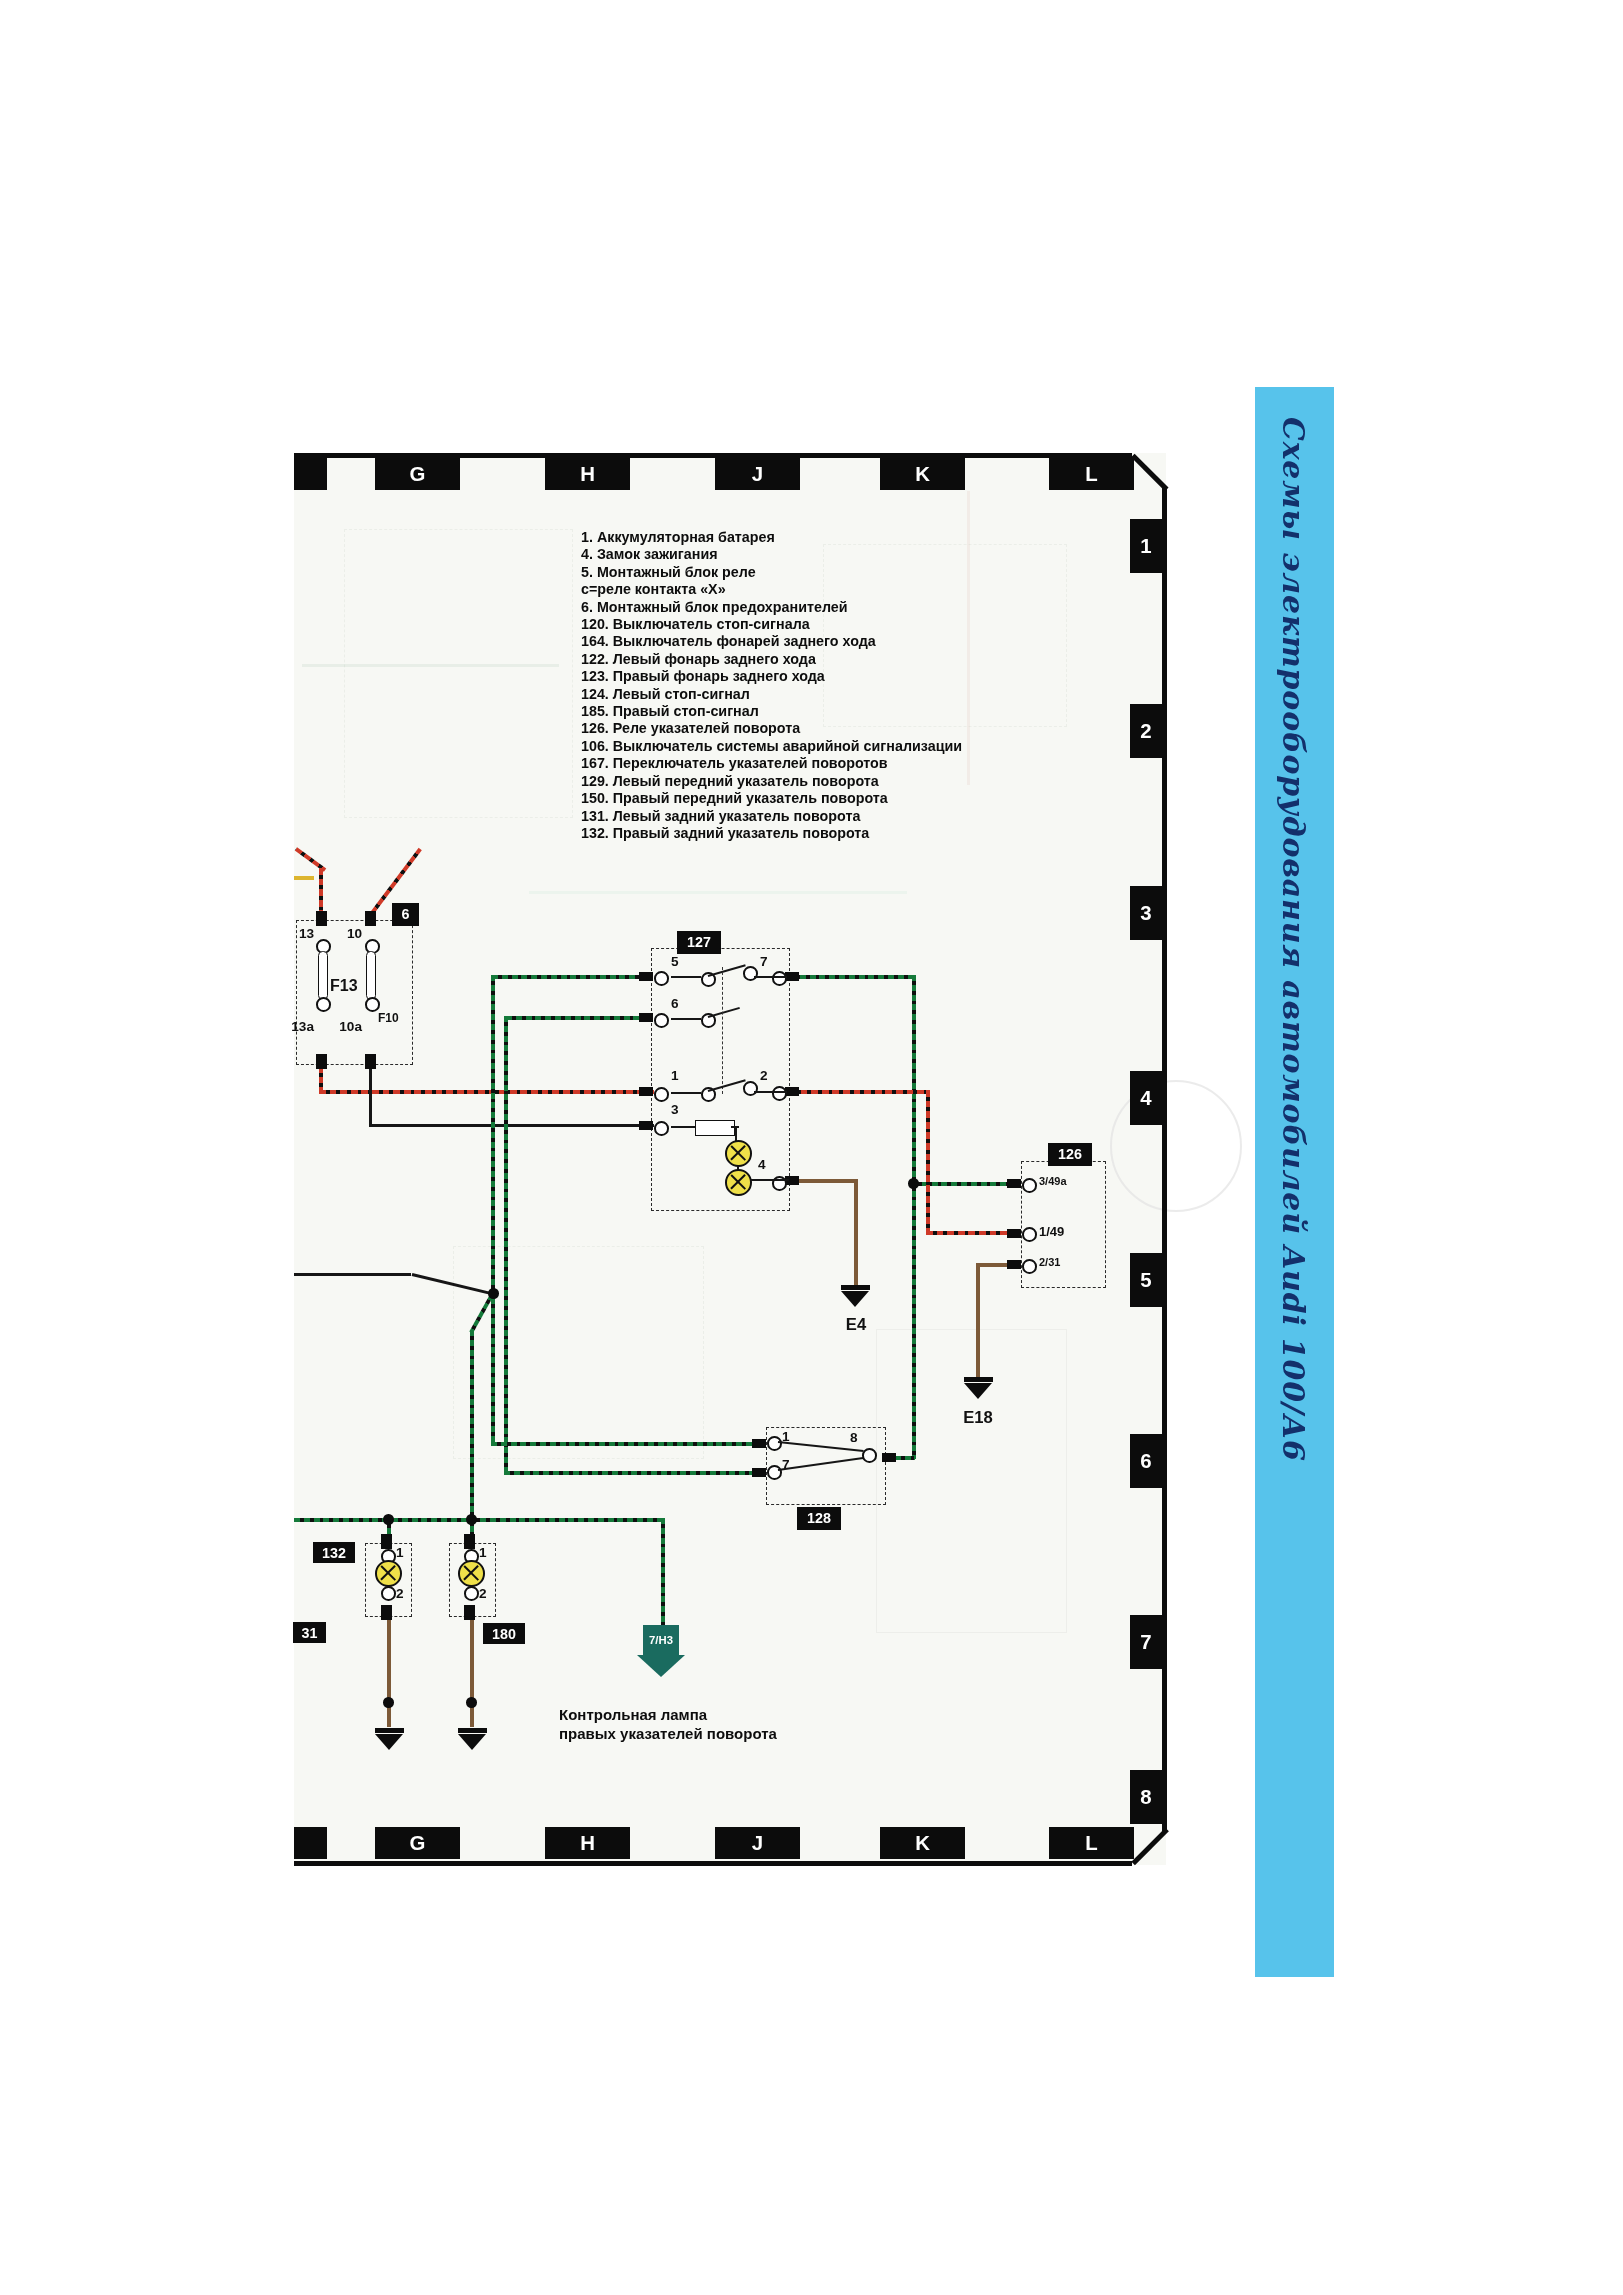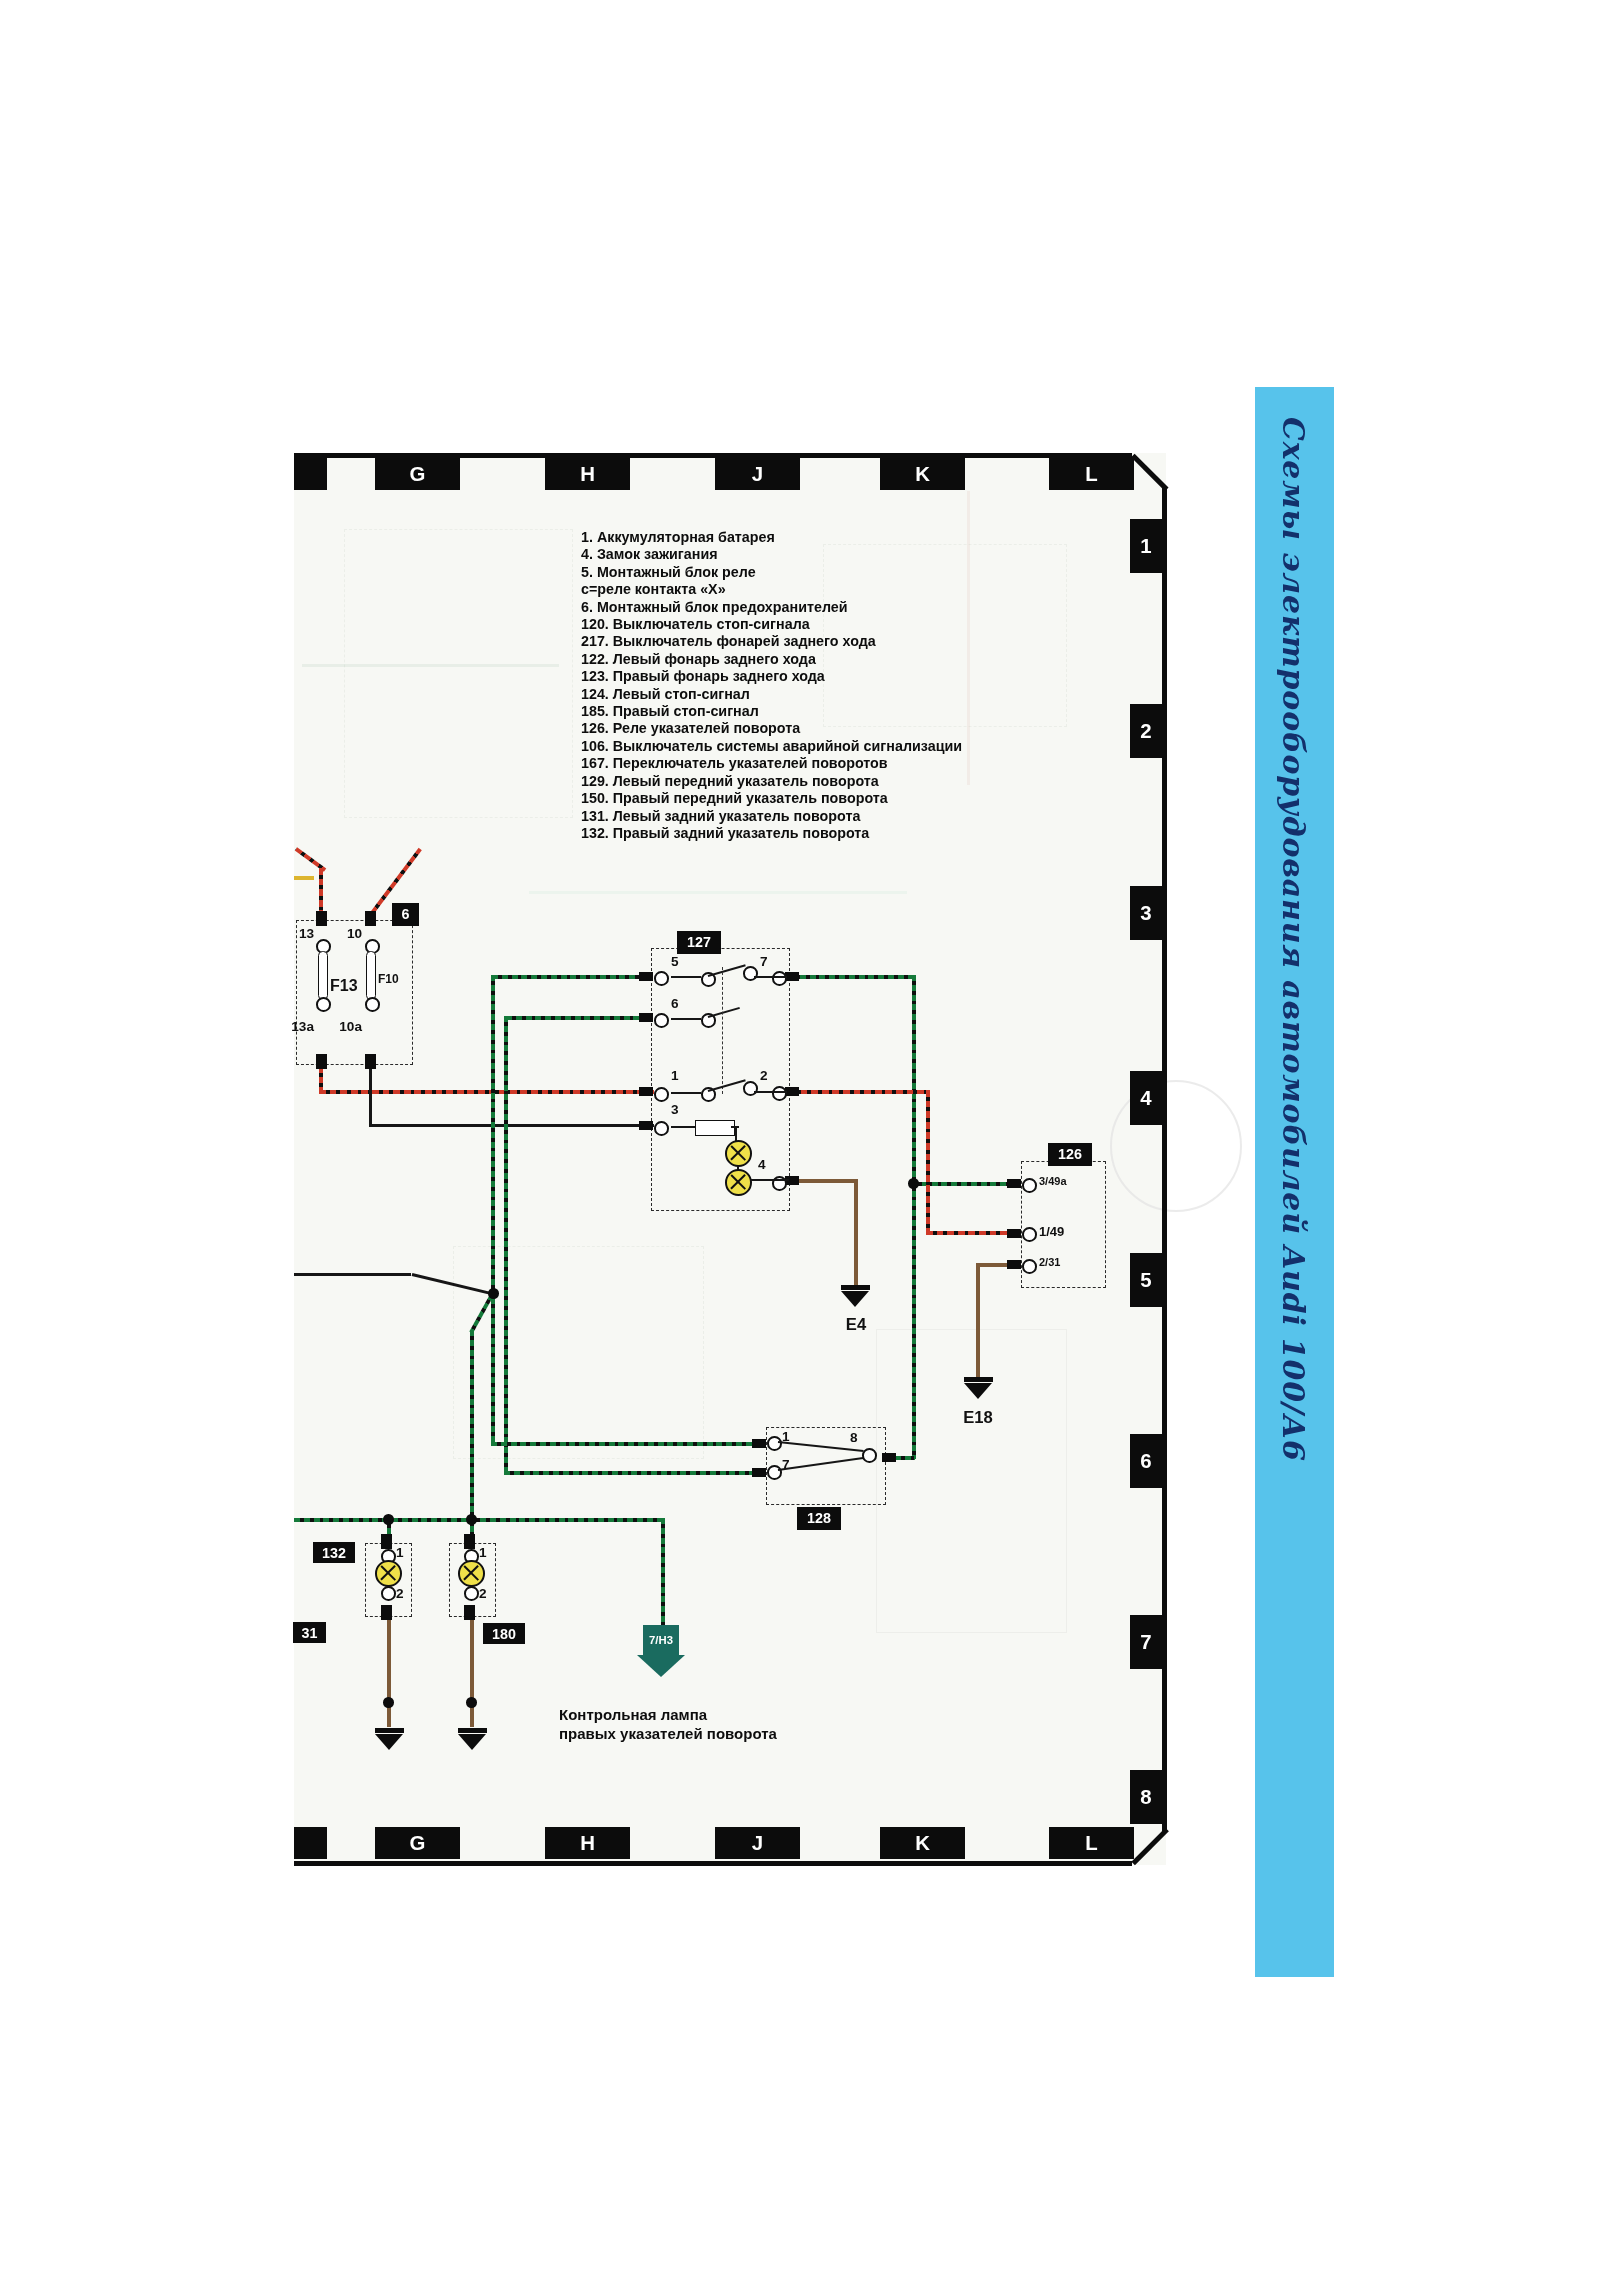--- a/index.html
+++ b/index.html
@@ -92,21 +92,21 @@
   <div class="sidebar"></div>
   <div class="sidebar-title">Схемы электрооборудования автомобилей Audi 100/А6</div>
 
   <div class="legend">
     <div class="legend-item">1. Аккумуляторная батарея</div>
     <div class="legend-item">4. Замок зажигания</div>
     <div class="legend-item">5. Монтажный блок реле</div>
     <div class="legend-item">с=реле контакта «Х»</div>
     <div class="legend-item">6. Монтажный блок предохранителей</div>
     <div class="legend-item">120. Выключатель стоп-сигнала</div>
-    <div class="legend-item">217. Выключатель фонарей заднего хода</div>
+    <div class="legend-item">164. Выключатель фонарей заднего хода</div>
     <div class="legend-item">122. Левый фонарь заднего хода</div>
     <div class="legend-item">123. Правый фонарь заднего хода</div>
     <div class="legend-item">124. Левый стоп-сигнал</div>
     <div class="legend-item">185. Правый стоп-сигнал</div>
     <div class="legend-item">126. Реле указателей поворота</div>
     <div class="legend-item">106. Выключатель системы аварийной сигнализации</div>
     <div class="legend-item">167. Переключатель указателей поворотов</div>
     <div class="legend-item">129. Левый передний указатель поворота</div>
     <div class="legend-item">150. Правый передний указатель поворота</div>
     <div class="legend-item">131. Левый задний указатель поворота</div>
@@ -164,21 +164,21 @@
   <div class="tag" style="left:392px;top:903px;width:27px;height:22.7px;">6</div>
   <div class="pinv" style="left:316px;top:911px;"></div>
   <div class="pinv" style="left:365px;top:911px;"></div>
   <div class="lbl" style="left:293px;top:926px;width:21px;text-align:right;">13</div>
   <div class="lbl" style="left:341px;top:926px;width:21px;text-align:right;">10</div>
   <div class="circ" style="left:316px;top:939px;"></div>
   <div class="circ" style="left:365px;top:939px;"></div>
   <div class="fusebody" style="left:318px;top:951px;"></div>
   <div class="fusebody" style="left:366px;top:951px;"></div>
   <div class="lbl" style="left:330px;top:953px;font-size:16px;margin-top:24px;">F13</div>
-  <div class="lbl" style="left:378px;top:972px;font-size:12px;">F10</div>
+  <div class="lbl" style="left:378px;top:1011px;font-size:12px;">F10</div>
   <div class="circ" style="left:316px;top:997px;"></div>
   <div class="circ" style="left:365px;top:997px;"></div>
   <div class="lbl" style="left:290px;top:1019px;width:24px;text-align:right;">13a</div>
   <div class="lbl" style="left:338px;top:1019px;width:24px;text-align:right;">10a</div>
   <div class="pinv" style="left:316px;top:1054px;"></div>
   <div class="pinv" style="left:365px;top:1054px;"></div>
 
   <div class="box" style="left:651px;top:948px;width:137px;height:261px;"></div>
   <div class="tag" style="left:677px;top:931px;width:44px;height:22.7px;">127</div>
   <div class="pinh" style="left:639px;top:972px;"></div>

